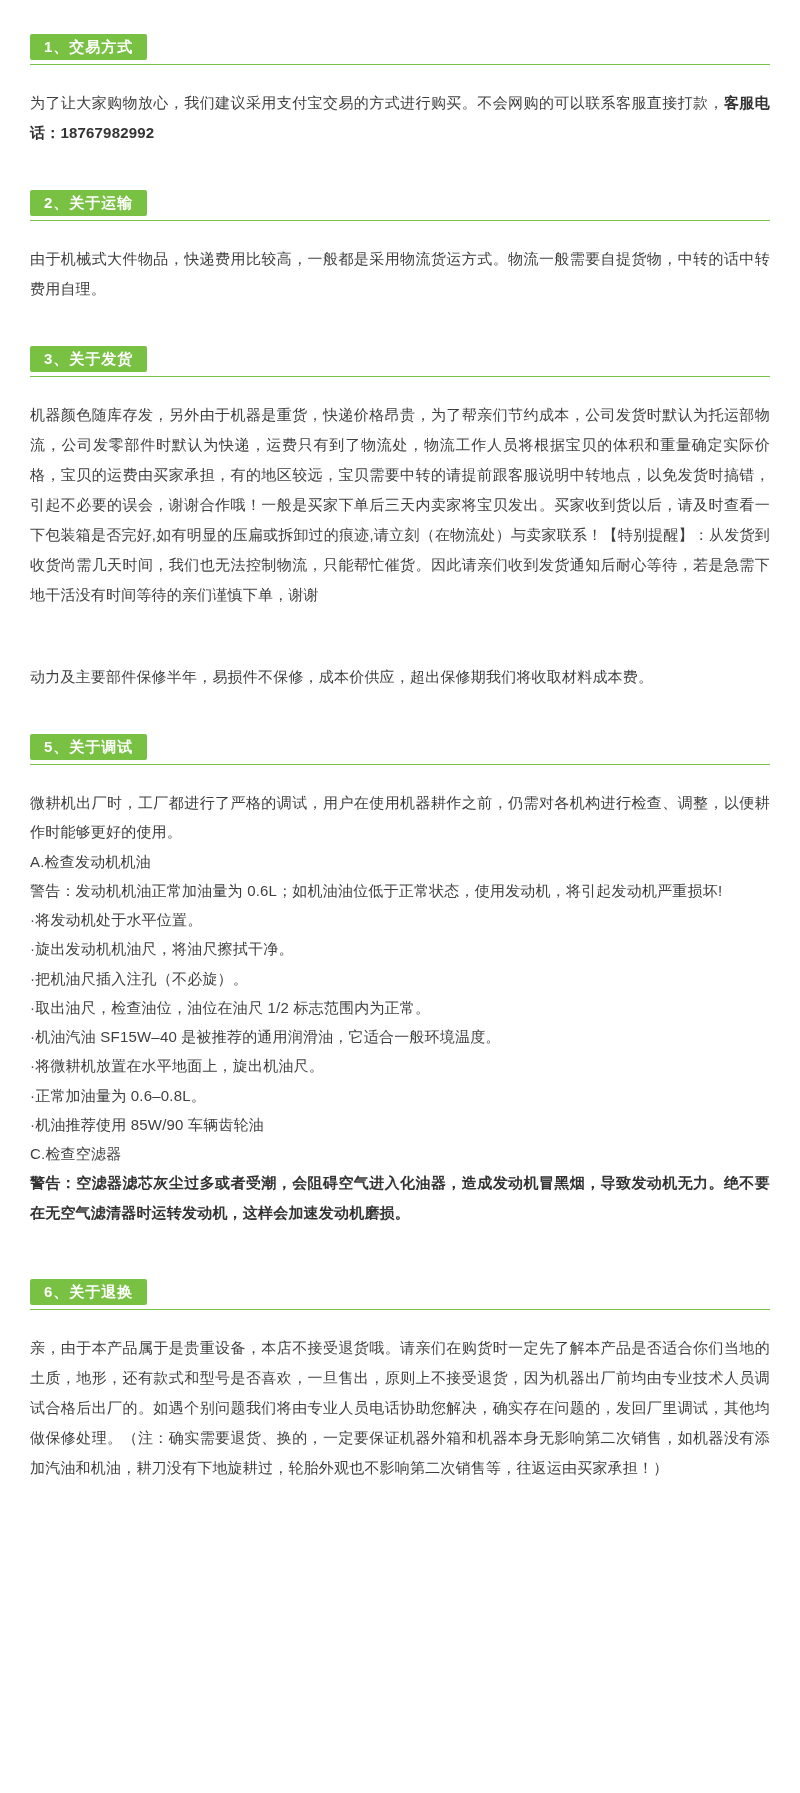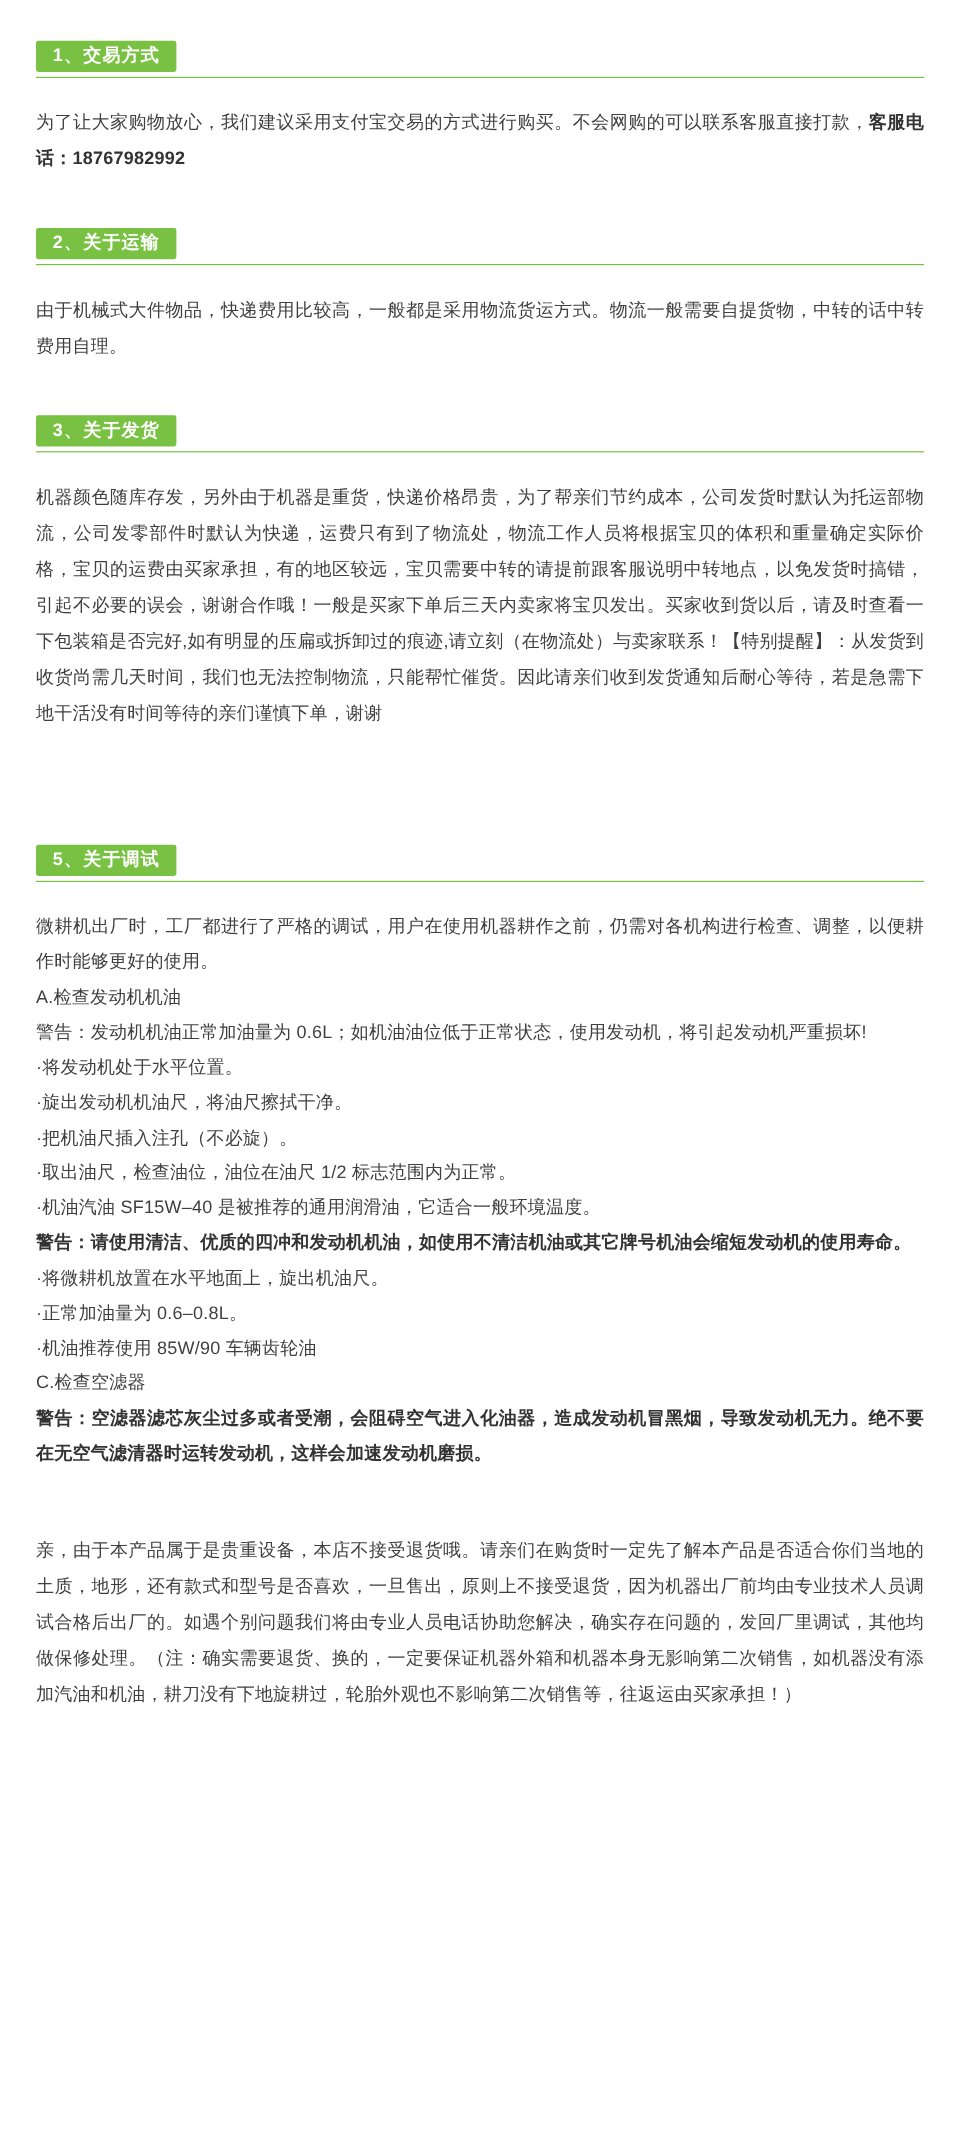--- a/index.html
+++ b/index.html
@@ -88,42 +88,45 @@
       </div>
       <div class="gap-md"></div>
       <div class="section">
         <div class="sec-head"><span class="bar">3、关于发货</span><span class="rule"></span></div>
         <div class="body-text">
           <p><span>机器颜色随库存发，另外由于机器是重货，快递价格昂贵，为了帮亲们节约成本，公司发货时默认为托运部物流，公司发零部件时默认为快递，运费只有到了物流处，物流工作人员将根据宝贝的体积和重量确定实际价格，宝贝的运费由买家承担，有的地区较远，宝贝需要中转的请提前跟客服说明中转地点，以免发货时搞错，引起不必要的误会，谢谢合作哦！一般是买家下单后三天内卖家将宝贝发出。买家收到货以后，请及时查看一下包装箱是否完好,如有明显的压扁或拆卸过的痕迹,请立刻（在物流处）与卖家联系！【特别提醒】：从发货到收货尚需几天时间，我们也无法控制物流，只能帮忙催货。因此请亲们收到发货通知后耐心等待，若是急需下地干活没有时间等待的亲们谨慎下单，谢谢</span></p>
         </div>
       </div>
       <div class="gap-lg"></div>
       <div class="section">
+        <div class="body-text">
+          <p><span>动力及主要部件保修半年，易损件不保修，成本价供应，超出保修期我们将收取材料成本费。</span></p>
+        </div>
       </div>
       <div class="gap-md"></div>
       <div class="section">
         <div class="sec-head"><span class="bar">5、关于调试</span><span class="rule"></span></div>
         <div class="body-text tight">
           <p><span>微耕机出厂时，工厂都进行了严格的调试，用户在使用机器耕作之前，仍需对各机构进行检查、调整，以便耕作时能够更好的使用。</span></p>
           <p><span>A.检查发动机机油</span></p>
           <p><span>警告：发动机机油正常加油量为 0.6L；如机油油位低于正常状态，使用发动机，将引起发动机严重损坏!</span></p>
           <p><span>·将发动机处于水平位置。</span></p>
           <p><span>·旋出发动机机油尺，将油尺擦拭干净。</span></p>
           <p><span>·把机油尺插入注孔（不必旋）。</span></p>
           <p><span>·取出油尺，检查油位，油位在油尺 1/2 标志范围内为正常。</span></p>
           <p><span>·机油汽油 SF15W–40 是被推荐的通用润滑油，它适合一般环境温度。</span></p>
-          <p><span class="b">警告：请使用清洁、优质的四冲和发动机机油，如使用不清洁机油或其它牌号机油会缩短发动机的使用寿命。</span></p>
           <p><span>·将微耕机放置在水平地面上，旋出机油尺。</span></p>
           <p><span>·正常加油量为 0.6–0.8L。</span></p>
           <p><span>·机油推荐使用 85W/90 车辆齿轮油</span></p>
           <p><span>C.检查空滤器</span></p>
           <p><span class="b">警告：空滤器滤芯灰尘过多或者受潮，会阻碍空气进入化油器，造成发动机冒黑烟，导致发动机无力。绝不要在无空气滤清器时运转发动机，这样会加速发动机磨损。</span></p>
         </div>
       </div>
       <div class="gap-lg"></div>
       <div class="section">
+        <div class="sec-head"><span class="bar">6、关于退换</span><span class="rule"></span></div>
         <div class="body-text">
           <p><span>亲，由于本产品属于是贵重设备，本店不接受退货哦。请亲们在购货时一定先了解本产品是否适合你们当地的土质，地形，还有款式和型号是否喜欢，一旦售出，原则上不接受退货，因为机器出厂前均由专业技术人员调试合格后出厂的。如遇个别问题我们将由专业人员电话协助您解决，确实存在问题的，发回厂里调试，其他均做保修处理。（注：确实需要退货、换的，一定要保证机器外箱和机器本身无影响第二次销售，如机器没有添加汽油和机油，耕刀没有下地旋耕过，轮胎外观也不影响第二次销售等，往返运由买家承担！）</span></p>
         </div>
       </div>
       <div class="gap-md"></div>
     </div>
 </div>
 
 </body></html>

